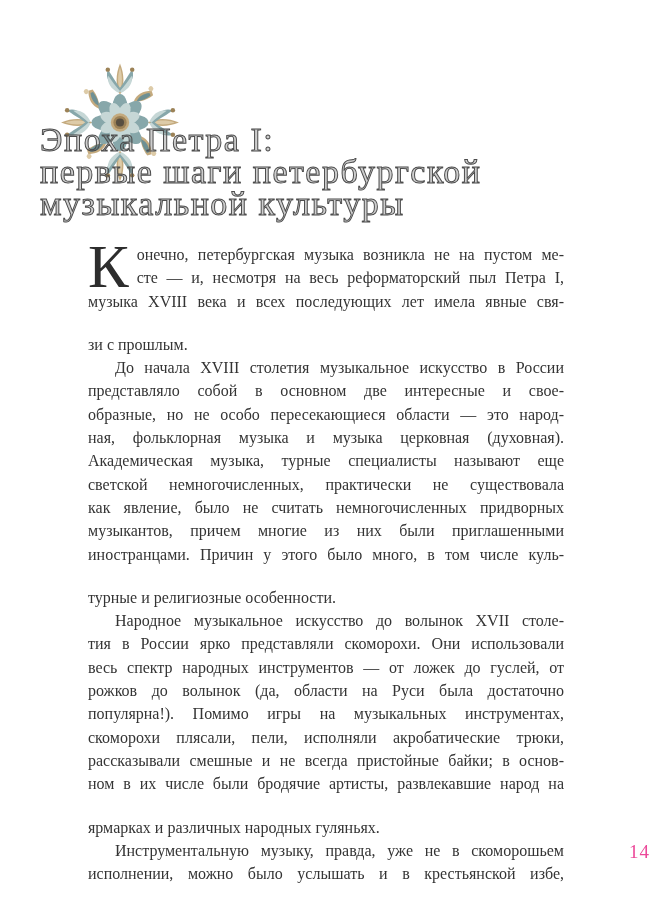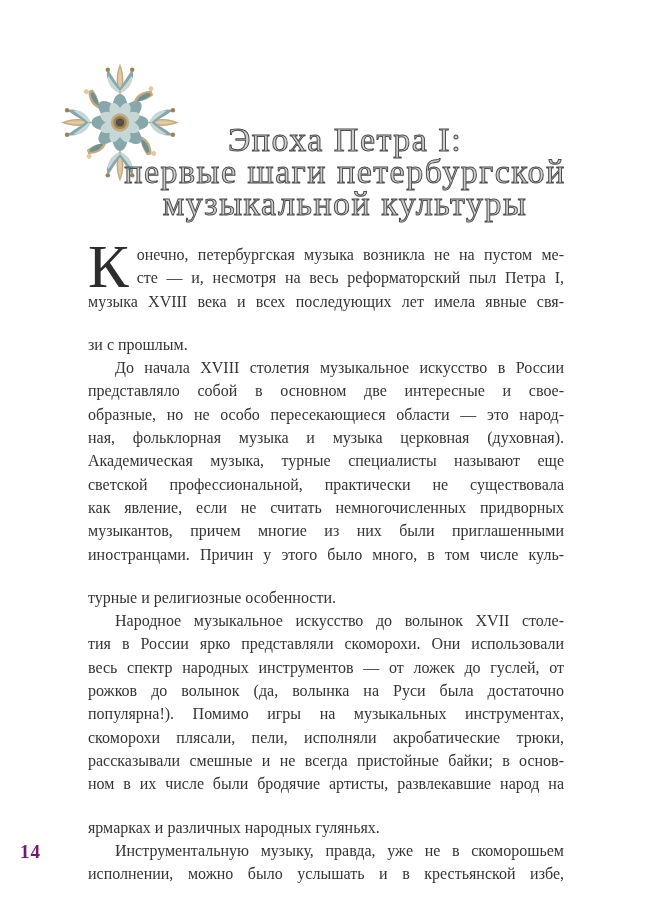--- a/index.html
+++ b/index.html
@@ -22,21 +22,20 @@
     height: 127px;
   }
   .ornament svg { width: 100%; height: 100%; display: block; }
 
   
   .title {
     position: absolute;
     left: 40px;
     top: 124px;
     width: 610px;
-    text-align: center;
     font-weight: 400;
   }
   .title-line {
     display: block;
     font-size: 34px;
     line-height: 32px;
     letter-spacing: 1.5px;
     color: rgba(78, 78, 78, 0.28);
     -webkit-text-stroke: 1px #4d4d4d;
   }
@@ -67,25 +66,24 @@
     padding-right: 8px;
     color: #2d2d2d;
   }
 
   
   .folio {
     position: absolute;
     top: 841px;
     left: 20px;
     width: 630px;
-    text-align: left;
+    text-align: right;
     font-size: 19px;
     letter-spacing: 1px;
-    color: #701a75;
-    font-weight: bold;
+    color: #ec4899;
   }
 </style>
 </head>
 <body>
 
 <div class="page">
 
   <div class="ornament">
     <svg viewBox="0 0 120 120" xmlns="http://www.w3.org/2000/svg">
       <defs>
@@ -164,32 +162,32 @@
       <div class="line">музыка XVIII века и всех последующих лет имела явные свя-</div>
       <div class="line flush">зи с прошлым.</div>
     </div>
 
     <div class="para">
       <div class="line indent">До начала XVIII столетия музыкальное искусство в России</div>
       <div class="line">представляло собой в основном две интересные и свое-</div>
       <div class="line">образные, но не особо пересекающиеся области — это народ-</div>
       <div class="line">ная, фольклорная музыка и музыка церковная (духовная).</div>
       <div class="line">Академическая музыка, турные специалисты называют еще</div>
-      <div class="line">светской профессиональной, практически не существовала</div>
-      <div class="line">как явление, если не считать немногочисленных придворных</div>
+      <div class="line">светской немногочисленных, практически не существовала</div>
+      <div class="line">как явление, было не считать немногочисленных придворных</div>
       <div class="line">музыкантов, причем многие из них были приглашенными</div>
       <div class="line">иностранцами. Причин у этого было много, в том числе куль-</div>
       <div class="line flush">турные и религиозные особенности.</div>
     </div>
 
     <div class="para">
       <div class="line indent">Народное музыкальное искусство до волынок XVII столе-</div>
       <div class="line">тия в России ярко представляли скоморохи. Они использовали</div>
       <div class="line">весь спектр народных инструментов — от ложек до гуслей, от</div>
-      <div class="line">рожков до волынок (да, волынка на Руси была достаточно</div>
+      <div class="line">рожков до волынок (да, области на Руси была достаточно</div>
       <div class="line">популярна!). Помимо игры на музыкальных инструментах,</div>
       <div class="line">скоморохи плясали, пели, исполняли акробатические трюки,</div>
       <div class="line">рассказывали смешные и не всегда пристойные байки; в основ-</div>
       <div class="line">ном в их числе были бродячие артисты, развлекавшие народ на</div>
       <div class="line flush">ярмарках и различных народных гуляньях.</div>
     </div>
 
     <div class="para">
       <div class="line indent">Инструментальную музыку, правда, уже не в скоморошьем</div>
       <div class="line">исполнении, можно было услышать и в крестьянской избе,</div>

